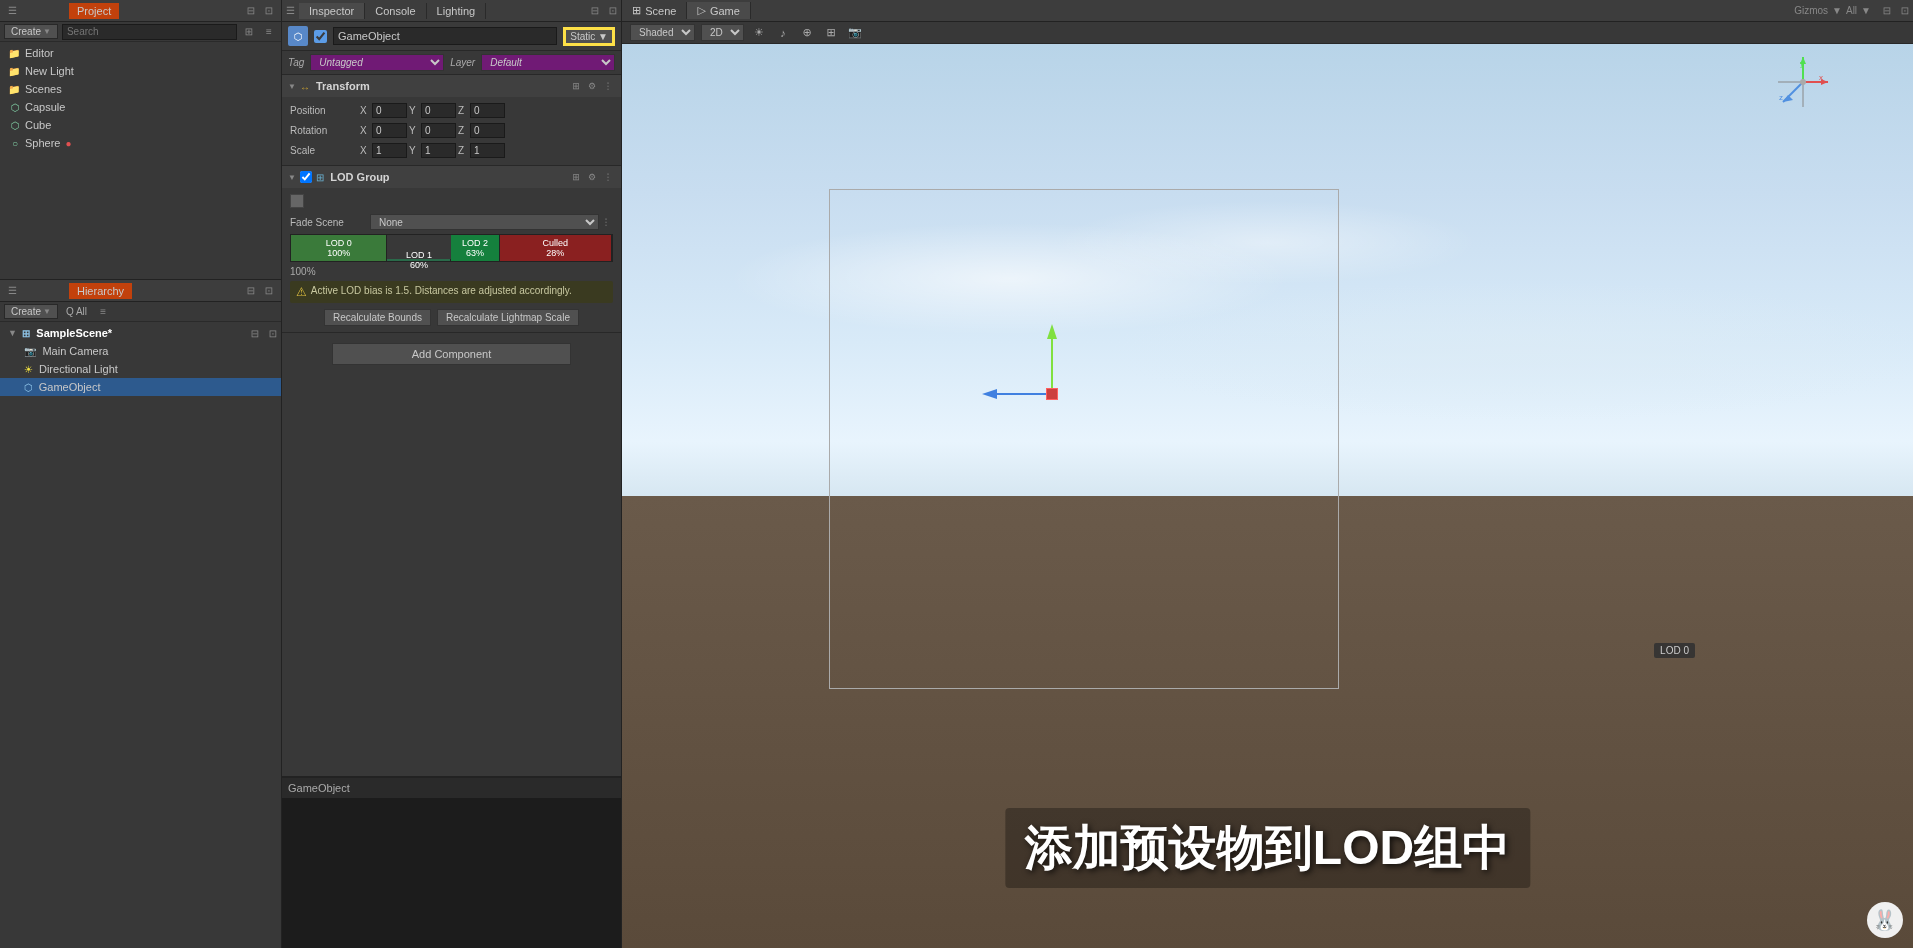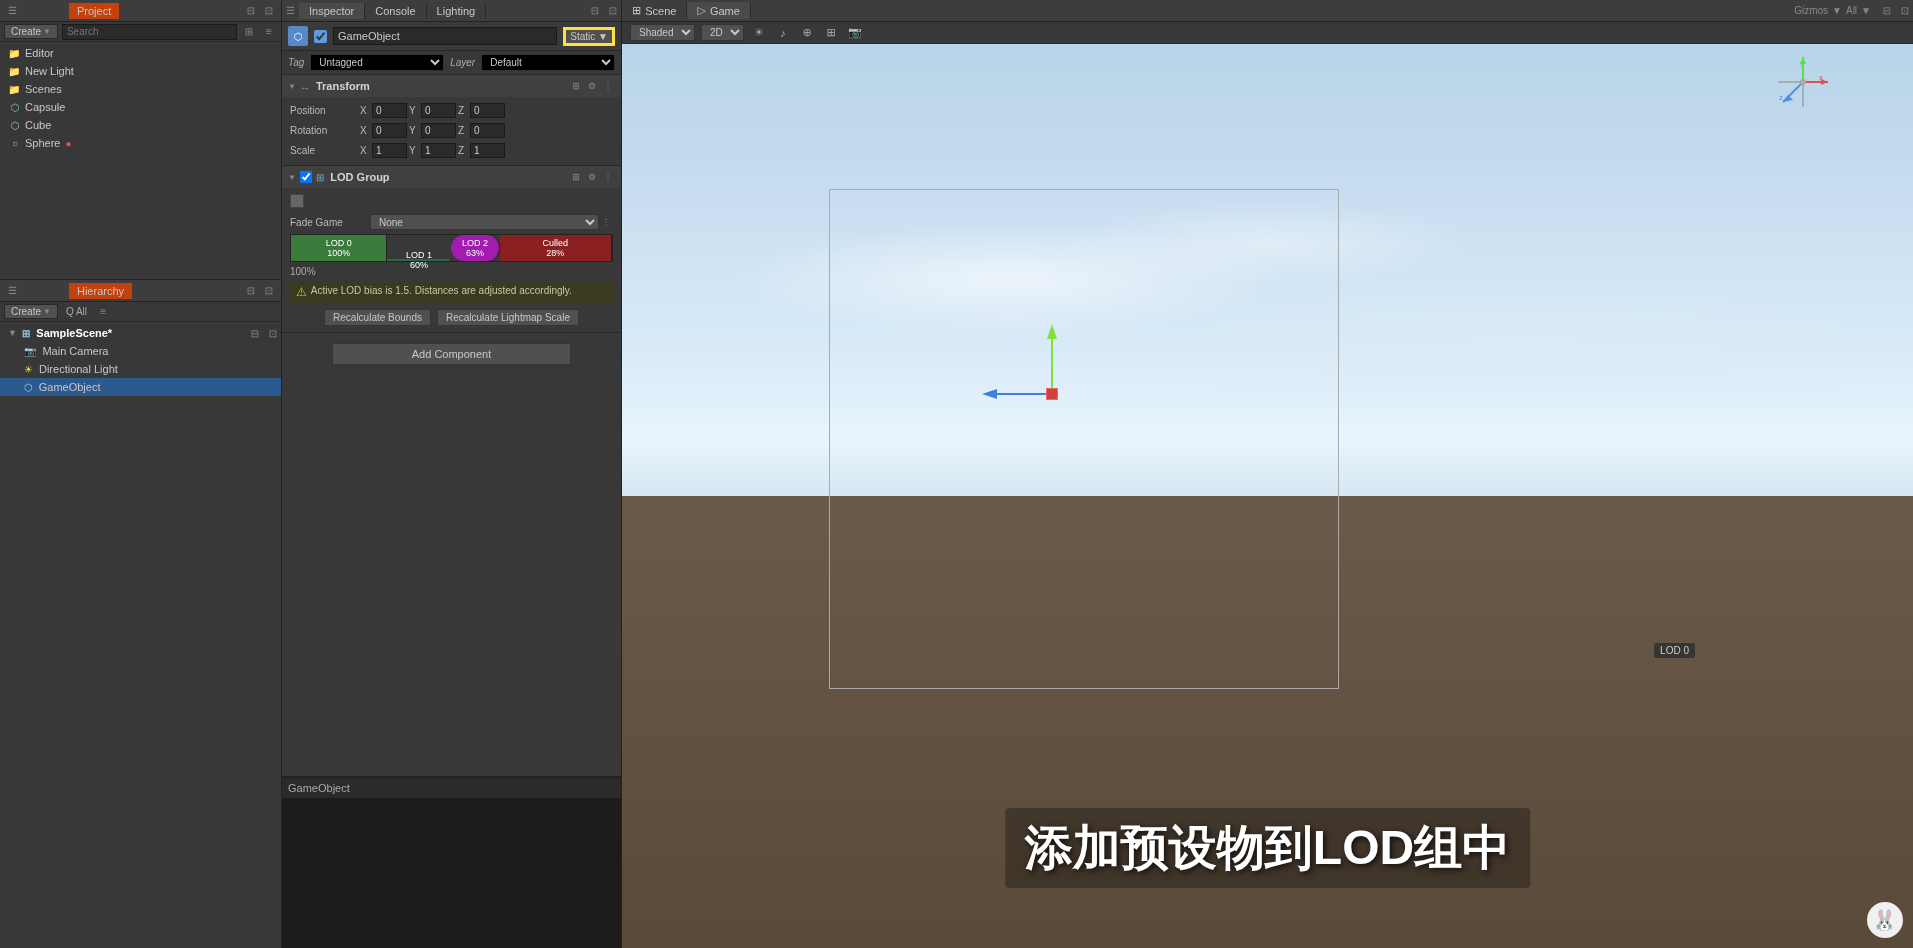--- a/index.html
+++ b/index.html
@@ -268,27 +268,28 @@
       gap: 6px;
     }
 
     .tag-label, .layer-label {
       font-size: 10px;
       color: #aaa;
       font-style: italic;
     }
 
     .tag-dropdown, .layer-dropdown {
-      background: #000000;
+      background: #701a75;
       border: 1px solid #333;
       color: #c8c8c8;
       font-size: 10px;
       padding: 1px 4px;
       cursor: pointer;
       flex: 1;
+      font-style: italic;
     }
 
     
     .component-section {
       border-bottom: 1px solid #282828;
     }
 
     .component-header {
       display: flex;
       align-items: center;
@@ -435,23 +436,22 @@
       width: 30%;
     }
 
     .lod-seg.lod1 {
       background: #2a6a4a;
       width: 20%;
       margin-top: 24px;
     }
 
     .lod-seg.lod2 {
-      background: #a21caf;
+      background: #15803d;
       width: 15%;
-      border-radius: 13px;
     }
 
     .lod-seg.culled {
       background: #8a2020;
       flex: 1;
     }
 
     .lod-percent {
       font-size: 10px;
       color: #aaa;
@@ -900,21 +900,21 @@
             <button class="comp-icon-btn">⊞</button>
             <button class="comp-icon-btn">⚙</button>
             <button class="comp-icon-btn">⋮</button>
           </div>
         </div>
         <div class="lod-body">
           
           <div style="width:14px;height:14px;background:#666;border:1px solid #444;margin-bottom:4px;display:inline-block;"></div>
 
           <div class="fade-mode-row">
-            <span class="fade-label">Fade Game</span>
+            <span class="fade-label">Fade Scene</span>
             <select class="fade-dropdown">
               <option>None</option>
             </select>
             <button class="comp-icon-btn">⋮</button>
           </div>
 
           
           <div class="lod-indicator-bar">
             <div class="lod-seg lod0">
               <span>LOD 0</span>

